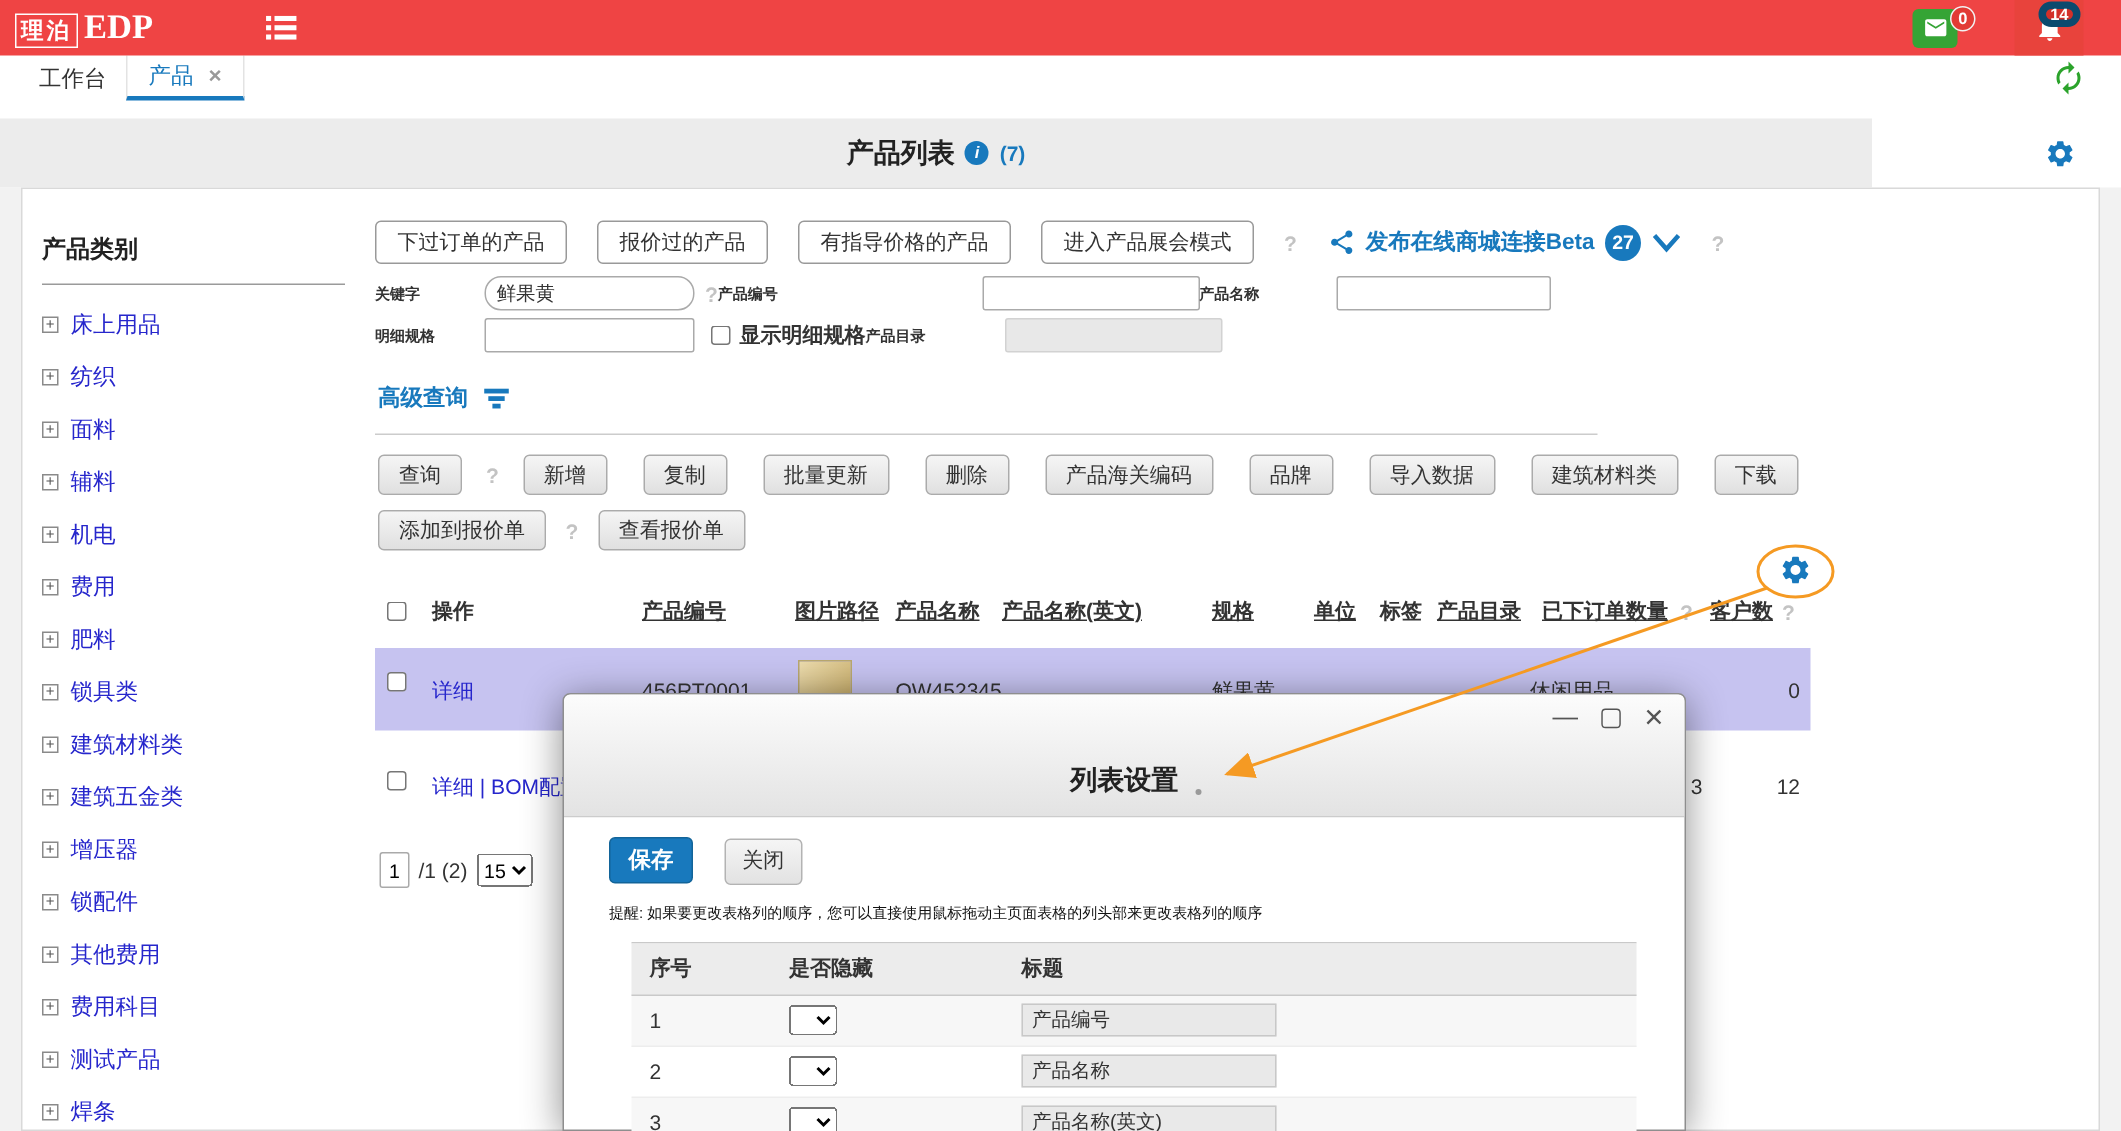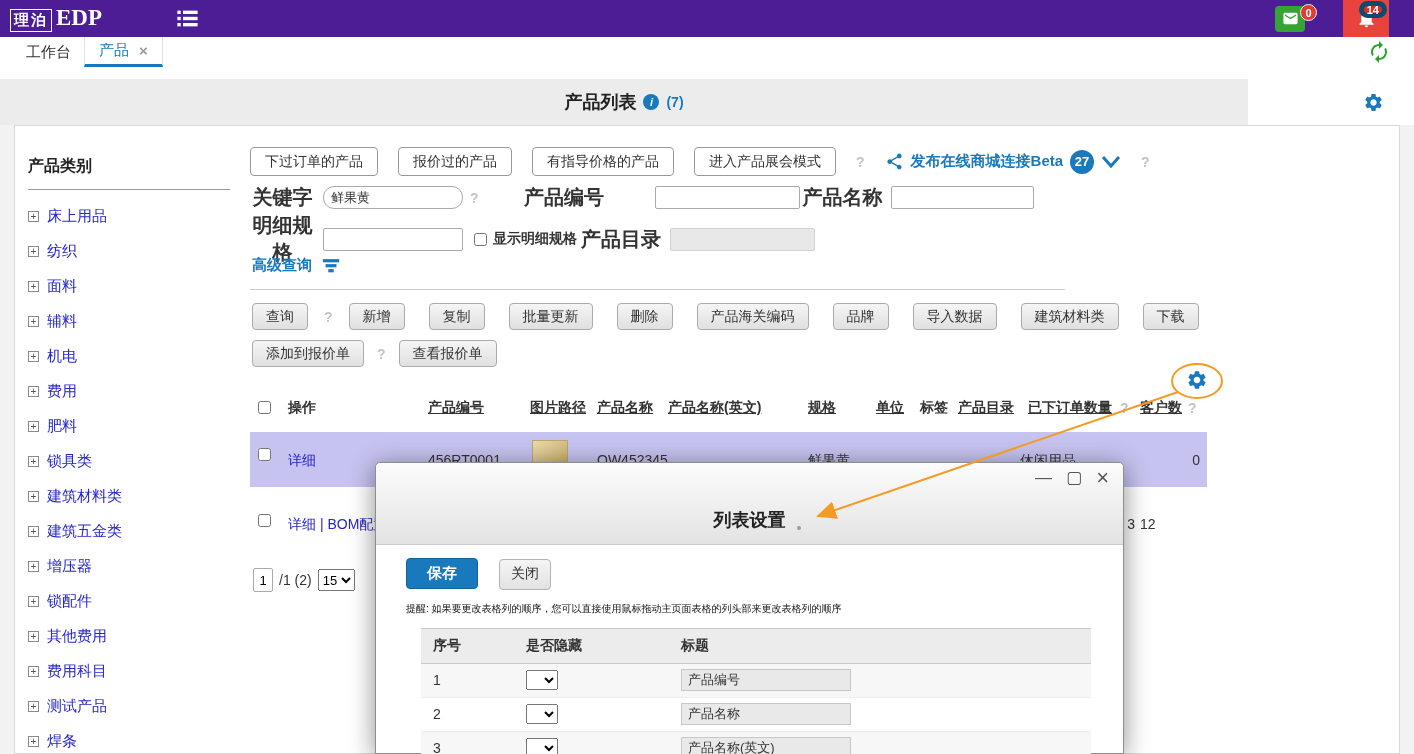--- a/index.html
+++ b/index.html
@@ -1,21 +1,21 @@
 <!DOCTYPE html>
 <html><head>
 <meta charset="utf-8">
 <style>
 *{margin:0;padding:0;box-sizing:border-box}
 html,body{width:1414px;height:754px}
 body{font-family:"Liberation Sans","DejaVu Sans",sans-serif;position:relative;background:#fff;overflow:hidden;font-size:14px;color:#333}
 .abs{position:absolute}
 .flex{display:flex;align-items:center}
 
-#topbar{position:absolute;left:0;top:0;width:1414px;height:37px;background:#4c1d95;display:flex;align-items:center;z-index:3}
+#topbar{position:absolute;left:0;top:0;width:1414px;height:37px;background:#ef4444;display:flex;align-items:center;z-index:3}
 #logo{display:flex;align-items:baseline;gap:4px;color:#fff;margin-left:10px;cursor:pointer}
 #logo .cn{font-size:15px;font-weight:bold;border:1px solid #fff;padding:1px 3px;letter-spacing:2px}
 #logo .en{font-family:"Liberation Serif","DejaVu Serif",serif;font-weight:bold;font-size:23px}
 #menu-btn{margin-left:72px;cursor:pointer;display:flex}
 #topbar-right{margin-left:auto;margin-right:25px;display:flex;align-items:center;height:37px}
 #mail-btn{width:30px;height:26px;background:#35a435;border-radius:4px;display:flex;align-items:center;justify-content:center;cursor:pointer}
 .badge{min-width:17px;height:17px;border-radius:9px;background:#e23b35;color:#fff;font-size:11px;font-weight:bold;display:inline-flex;align-items:center;justify-content:center;padding:0 3px}
 #mail-badge{margin-left:-5px;margin-top:-12px;border:1px solid #f2f2f2;position:relative;z-index:2}
 #bell-btn{width:46px;height:37px;background:#e8433c;margin-left:26px;position:relative;display:flex;align-items:center;justify-content:center;cursor:pointer}
 #bell-badge{position:absolute;top:1px;right:2px;background:#d3302a;border:5px solid #0c4a6e}
@@ -40,21 +40,21 @@
 #sidebar{position:absolute;left:28px;top:156px;width:202px}
 #sidebar-title{font-size:16px;font-weight:bold;color:#222;padding-bottom:12px;border-bottom:1px solid #9a9a9a}
 .tree-item{height:35px;display:flex;align-items:center;gap:8px;cursor:pointer}
 .plus{width:11px;height:11px;border:1px solid #8a8a8a;background:#fff;color:#555;font-size:10px;line-height:9px;display:inline-flex;align-items:center;justify-content:center;flex:0 0 auto}
 .tree-item a{color:#2626cc;font-size:15px;text-decoration:none}
 
 .qbtn{height:29px;padding:0 14px;background:#fff;border:1px solid #999;border-radius:4px;font-size:14px;color:#333;cursor:pointer;font-family:inherit}
 .help{color:#c3c3c3;font-weight:bold;font-size:14px;cursor:pointer}
 .beta-link{color:#1879bd;font-weight:bold;font-size:15px;cursor:pointer}
 .beta-badge{width:24px;height:24px;border-radius:50%;background:#1879bd;color:#fff;font-size:13px;font-weight:bold;display:inline-flex;align-items:center;justify-content:center}
-.flabel{font-weight:bold;font-size:20px;color:#333;text-align:center}
+.flabel{font-weight:bold;font-size:10px;color:#333;text-align:left}
 .inp{height:23px;border:1px solid #aaa;border-radius:2px;padding:0 7px;font-size:13px;font-family:inherit;color:#333;background:#fff}
 .inp.rounded{border-radius:11px}
 .inp.disabled{background:#e8e8e8;border-color:#d2d2d2}
 #advanced-query{color:#1879bd;font-weight:bold;font-size:15px;cursor:pointer}
 .divider{position:absolute;left:250px;top:289px;width:815px;height:1px;background:#ccc}
 
 .abtn{height:27px;padding:0 13px;background:linear-gradient(#f5f5f5,#e0e0e0);border:1px solid #ababab;border-radius:4px;font-size:14px;color:#333;cursor:pointer;font-family:inherit}
 
 .th{position:absolute;font-weight:bold;font-size:14px;color:#333;white-space:nowrap}
 .th.u{text-decoration:underline;cursor:pointer}
@@ -69,21 +69,21 @@
 #page-input{width:20px;height:24px;border:1px solid #aaa;border-radius:2px;text-align:center;font-size:13px;font-family:inherit}
 #page-size{height:22px;font-size:13px;font-family:inherit}
 
 #dialog{position:absolute;left:375px;top:462px;width:749px;height:292px;background:#fff;border:1px solid #8e8e8e;border-radius:5px 5px 0 0;box-shadow:0 4px 26px rgba(0,0,0,.45);z-index:10}
 #dialog-header{height:82px;background:linear-gradient(#fcfcfc,#e3e3e3);border-bottom:1px solid #ccc;border-radius:5px 5px 0 0;position:relative}
 #dialog-controls{position:absolute;top:5px;right:14px;display:flex;align-items:center;gap:14px;color:#555}
 #dialog-controls span{cursor:pointer;font-size:17px;line-height:20px}
 #dialog-controls .ctl-close{font-size:22px}
 #dialog-title{text-align:center;padding-top:45px;font-size:18px;font-weight:bold;color:#222}
 #dialog-body{padding:13px 0 0 30px}
-#save-btn{width:72px;height:31px;background:#1879bd;color:#fff;font-weight:bold;font-size:15px;border:1px solid #126499;border-radius:4px;cursor:pointer;font-family:inherit}
+#save-btn{width:56px;height:31px;background:#1879bd;color:#fff;font-weight:bold;font-size:15px;border:1px solid #126499;border-radius:4px;cursor:pointer;font-family:inherit}
 #close-btn{width:52px;height:31px;background:linear-gradient(#f5f5f5,#e2e2e2);color:#333;font-size:14px;border:1px solid #b3b3b3;border-radius:4px;cursor:pointer;margin-left:17px;font-family:inherit}
 #dialog-hint{margin-top:12px;font-size:10px;color:#111}
 #dlg-table{margin:12px 0 0 15px;width:670px;border-top:1px solid #c9c9c9}
 .dlg-thead{display:flex;height:35px;align-items:center;background:#ececec;border-bottom:1px solid #c9c9c9;font-weight:bold}
 .dlg-row{display:flex;height:34px;align-items:center;border-bottom:1px solid #ededed}
 .dlg-row.odd{background:#f7f7f7}
 .dcol1{width:93px;padding-left:12px}
 .dcol2{width:155px;padding-left:12px}
 .dcol3{flex:1;padding-left:12px}
 .hide-select{width:32px;height:20px;font-family:inherit}
@@ -332,21 +332,21 @@
 <div id="thumb"></div>
 <span class="cell" style="left:597px;top:452px">QW452345</span>
 <span class="cell" style="left:808px;top:452px">鲜果黄</span>
 <span class="cell" style="left:1020px;top:452px">休闲用品</span>
 <span class="cell" style="left:1150px;top:452px;width:50px;text-align:right">0</span>
 
 <div id="row2-bg"></div>
 <input type="checkbox" class="abs" style="left: 258px; top: 514px;">
 <span class="cell link" style="left:288px;top:516px">详细 | BOM配置</span>
 <span class="cell" style="left:1070px;top:516px;width:65px;text-align:right">3</span>
-<span class="cell" style="left:1140px;top:516px;width:60px;text-align:left">12</span>
+<span class="cell" style="left:1140px;top:516px;width:60px;text-align:right">12</span>
 
 <div id="pager">
   <input id="page-input" value="1" style="">
   <span>/1 (2)</span>
   <select id="page-size">
     <option>15</option>
   </select>
 </div>
 
 <div id="dialog">

